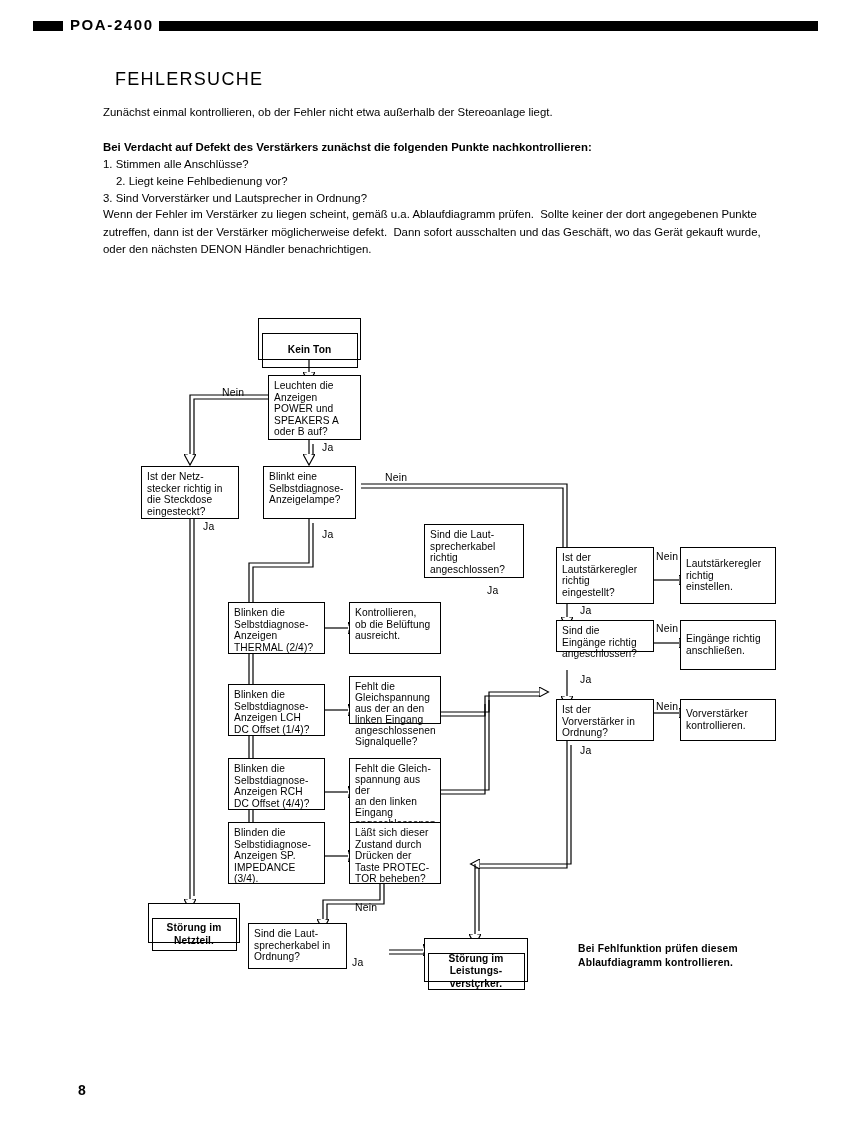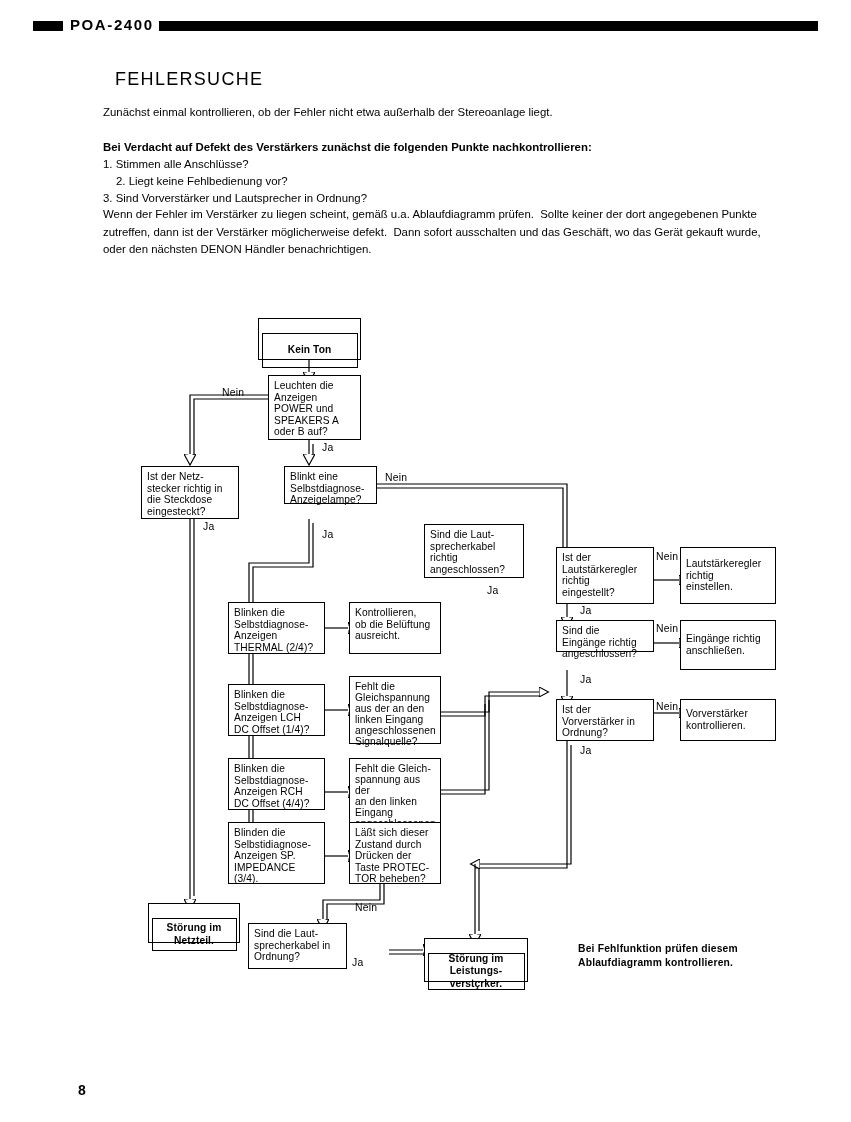--- a/index.html
+++ b/index.html
@@ -145,42 +145,42 @@
 Anzeigen
 POWER und
 SPEAKERS A
 oder B auf?</div>
 
 <div class="box" style="left:141px;top:466px;width:98px;height:53px;">Ist der Netz-
 stecker richtig in
 die Steckdose
 eingesteckt?</div>
 
-<div class="box" style="left:284px;top:466px;width:93px;height:38px;">Blinkt eine
+<div class="box" style="left:263px;top:466px;width:93px;height:53px;">Blinkt eine
 Selbstdiagnose-
 Anzeigelampe?</div>
 
 <div class="box" style="left:424px;top:524px;width:100px;height:54px;">Sind die Laut-
 sprecherkabel
 richtig
 angeschlossen?</div>
 
 <div class="box" style="left:228px;top:602px;width:97px;height:52px;">Blinken die
 Selbstdiagnose-
 Anzeigen
 THERMAL (2/4)?</div>
 <div class="box" style="left:349px;top:602px;width:92px;height:52px;">Kontrollieren,
 ob die Belüftung
 ausreicht.</div>
 
 <div class="box" style="left:228px;top:684px;width:97px;height:52px;">Blinken die
 Selbstdiagnose-
 Anzeigen LCH
 DC Offset (1/4)?</div>
-<div class="box" style="left:349px;top:676px;width:92px;height:68px;line-height:11px;">Fehlt die
+<div class="box" style="left:349px;top:676px;width:92px;height:48px;line-height:11px;">Fehlt die
 Gleichspannung
 aus der an den
 linken Eingang
 angeschlossenen
 Signalquelle?</div>
 
 <div class="box" style="left:228px;top:758px;width:97px;height:52px;">Blinken die
 Selbstdiagnose-
 Anzeigen RCH
 DC Offset (4/4)?</div>

